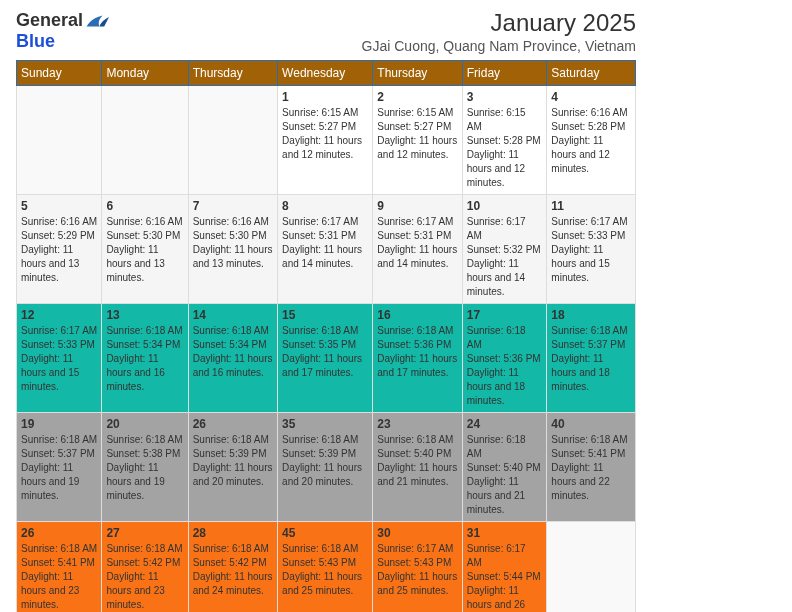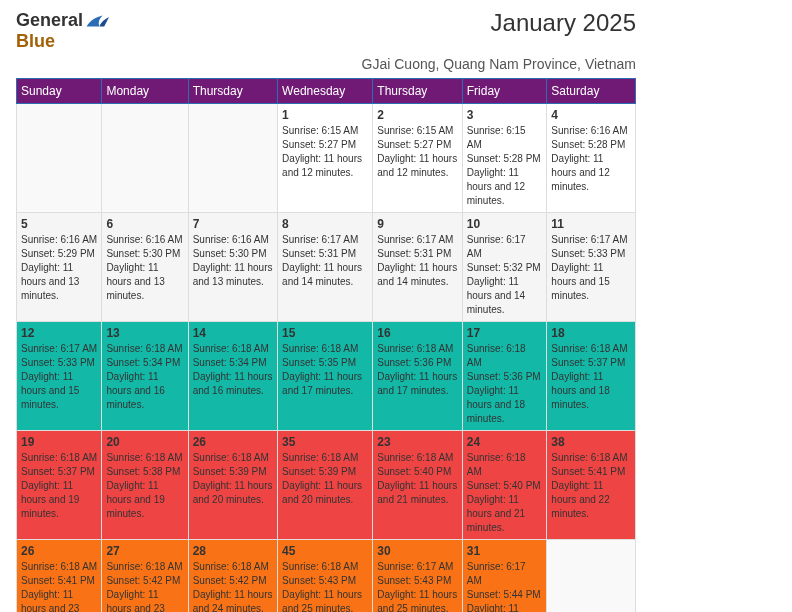--- a/index.html
+++ b/index.html
@@ -30,48 +30,48 @@
       align-items: center;
     }
     .logo-general {
       font-size: 18px;
       font-weight: bold;
       color: #333;
     }
     .logo-blue {
       font-size: 18px;
       font-weight: bold;
-      color: #a16207;
+      color: #1d4ed8;
     }
     .logo-bird {
       width: 24px;
       height: 20px;
       margin-left: 2px;
     }
     .title-area {
       text-align: right;
     }
     .month-title {
       font-size: 24px;
       font-weight: 300;
       color: #333;
       line-height: 1.1;
     }
     .subtitle {
       font-size: 14px;
       color: #555;
-      margin-top: 20px;
+      margin-top: 2px;
     }
     .calendar {
       width: 100%;
       border-collapse: collapse;
       font-size: 10.5px;
     }
     .calendar thead tr {
-      background-color: #701a75;
+      background-color: #a16207;
       color: #fff;
     }
     .calendar thead th {
       padding: 5px 4px;
       text-align: left;
       font-weight: normal;
       font-size: 12px;
       border: 1px solid #2a6db5;
     }
     .calendar tbody tr {
@@ -207,21 +207,21 @@
           </td>
           <td>
             <div class="day-number">17</div>
             <div class="day-info">Sunrise: 6:18 AM<br>Sunset: 5:36 PM<br>Daylight: 11 hours and 18 minutes.</div>
           </td>
           <td>
             <div class="day-number">18</div>
             <div class="day-info">Sunrise: 6:18 AM<br>Sunset: 5:37 PM<br>Daylight: 11 hours and 18 minutes.</div>
           </td>
         </tr>
-        <tr style="background: #ef4444;">
+        <tr style="background: #a3a3a3;">
           <td>
             <div class="day-number">19</div>
             <div class="day-info">Sunrise: 6:18 AM<br>Sunset: 5:37 PM<br>Daylight: 11 hours and 19 minutes.</div>
           </td>
           <td>
             <div class="day-number">20</div>
             <div class="day-info">Sunrise: 6:18 AM<br>Sunset: 5:38 PM<br>Daylight: 11 hours and 19 minutes.</div>
           </td>
           <td>
             <div class="day-number">26</div>
@@ -233,21 +233,21 @@
           </td>
           <td>
             <div class="day-number">23</div>
             <div class="day-info">Sunrise: 6:18 AM<br>Sunset: 5:40 PM<br>Daylight: 11 hours and 21 minutes.</div>
           </td>
           <td>
             <div class="day-number">24</div>
             <div class="day-info">Sunrise: 6:18 AM<br>Sunset: 5:40 PM<br>Daylight: 11 hours and 21 minutes.</div>
           </td>
           <td>
-            <div class="day-number">38</div>
+            <div class="day-number">40</div>
             <div class="day-info">Sunrise: 6:18 AM<br>Sunset: 5:41 PM<br>Daylight: 11 hours and 22 minutes.</div>
           </td>
         </tr>
         <tr style="background: #f97316;">
           <td>
             <div class="day-number">26</div>
             <div class="day-info">Sunrise: 6:18 AM<br>Sunset: 5:41 PM<br>Daylight: 11 hours and 23 minutes.</div>
           </td>
           <td>
             <div class="day-number">27</div>

